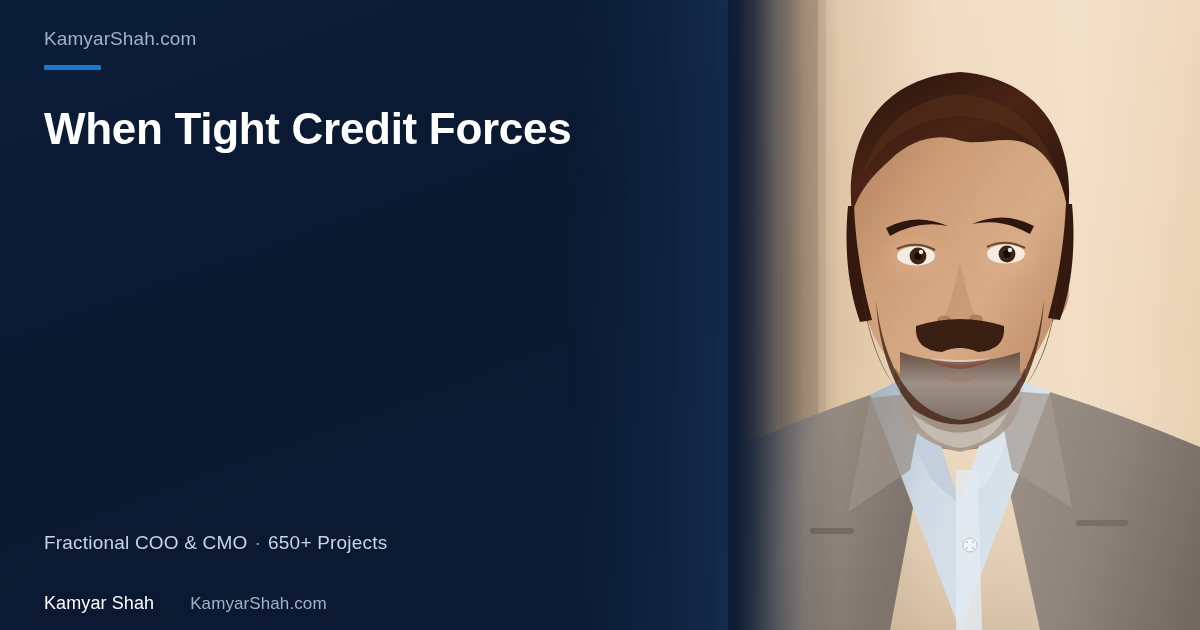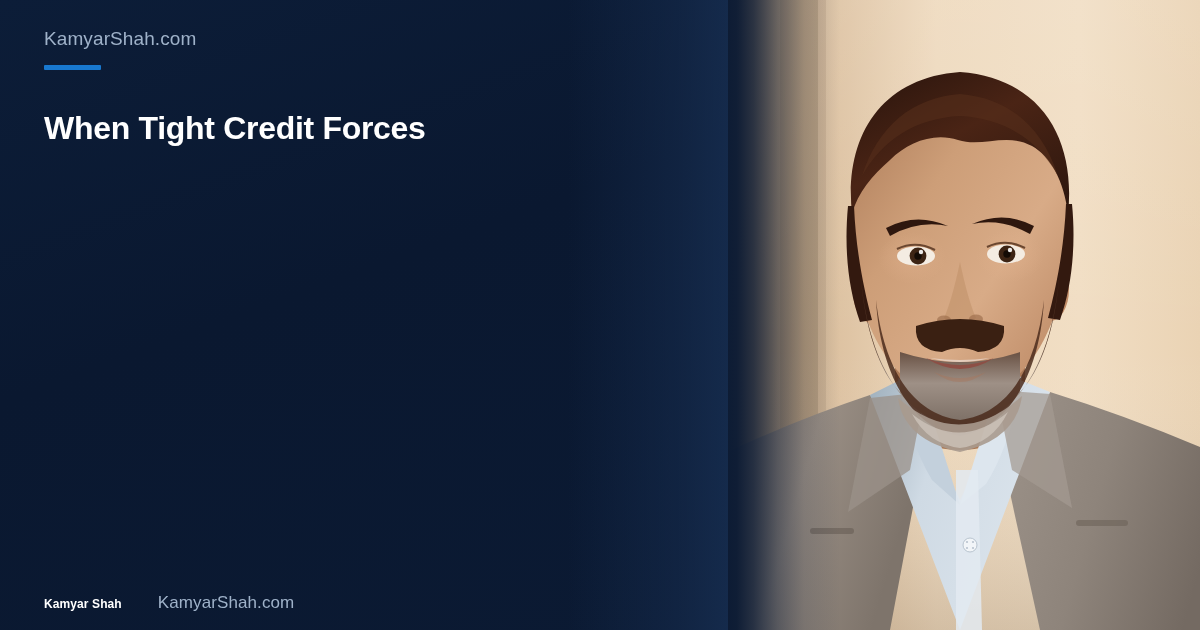--- a/index.html
+++ b/index.html
@@ -78,21 +78,21 @@
   }
 
   
   .headline {
     position: absolute;
     left: 44px;
     top: 104px;
     width: 600px;
     margin: 0;
     color: #ffffff;
-    font-size: 32px;
+    font-size: 44px;
     font-weight: 700;
     line-height: 49px;
     letter-spacing: -0.3px;
   }
 
   
   .tagline {
     position: absolute;
     left: 44px;
     top: 532px;
@@ -107,22 +107,22 @@
 
   
   .footer {
     position: absolute;
     left: 44px;
     top: 593px;
     display: flex;
     align-items: baseline;
   }
   .footer-name {
-    font-size: 12px;
-    font-weight: 700;
+    font-size: 18px;
+    font-weight: 400;
     color: #ffffff;
     letter-spacing: 0.1px;
   }
   .footer-site {
     margin-left: 36px;
     font-size: 17px;
     font-weight: 400;
     color: #9fb2c9;
     letter-spacing: 0.1px;
   }
@@ -288,20 +288,23 @@
     <div class="photo-fade"></div>
   </div>
 
   <div class="panel">
 
     <div class="brand">KamyarShah.com</div>
     <div class="accent-rule"></div>
 
     <h1 class="headline"><span>When Tight Credit Forces</span><br><br></h1>
 
+    <div class="tagline">
+      <span>Fractional COO &amp; CMO</span><span class="sep">·</span><span>650+ Projects</span>
+    </div>
 
     <div class="footer">
       <span class="footer-name">Kamyar Shah</span>
       <span class="footer-site">KamyarShah.com</span>
     </div>
 
   </div>
 </div>
 
 </body></html>

